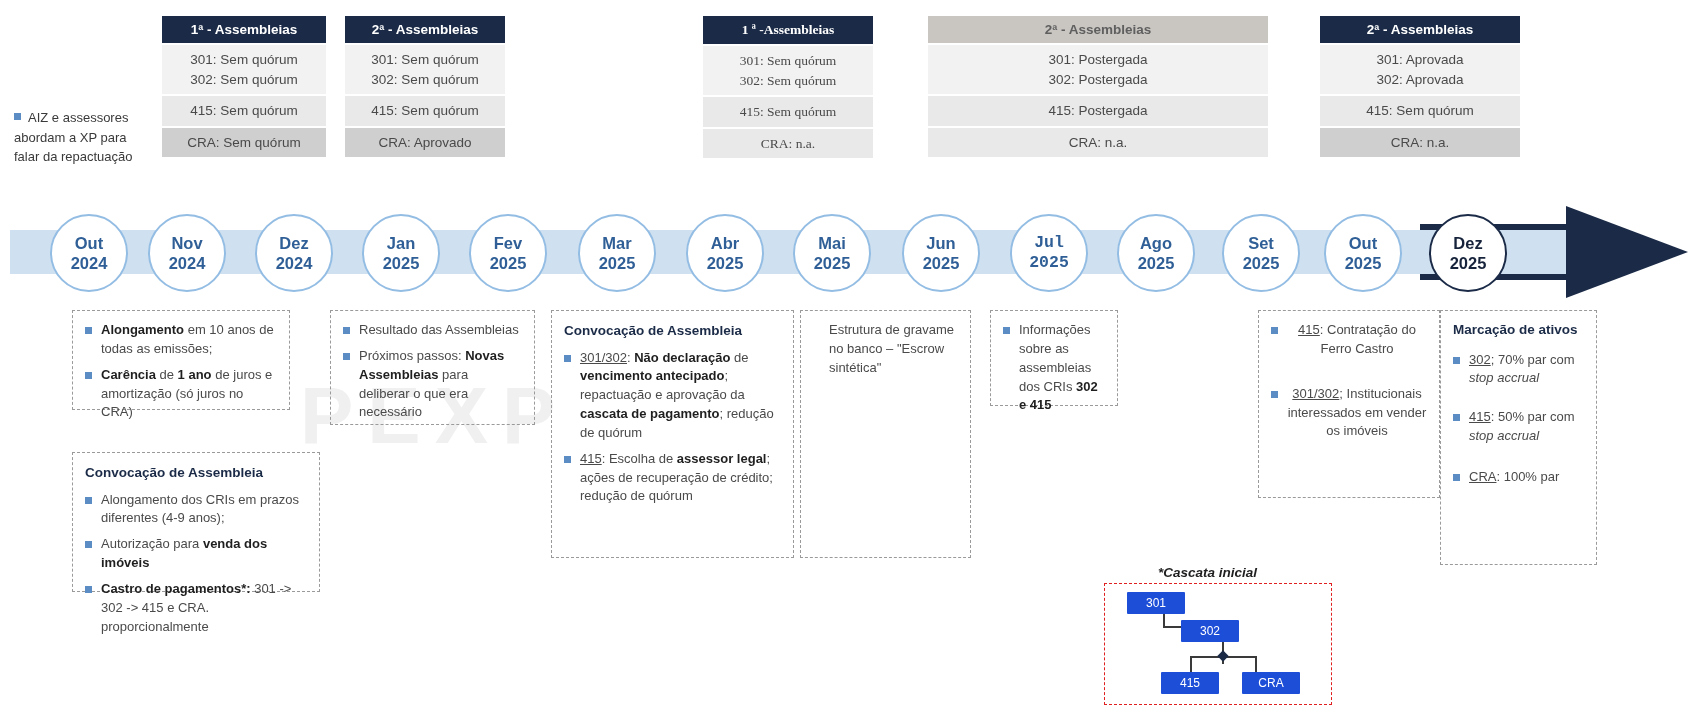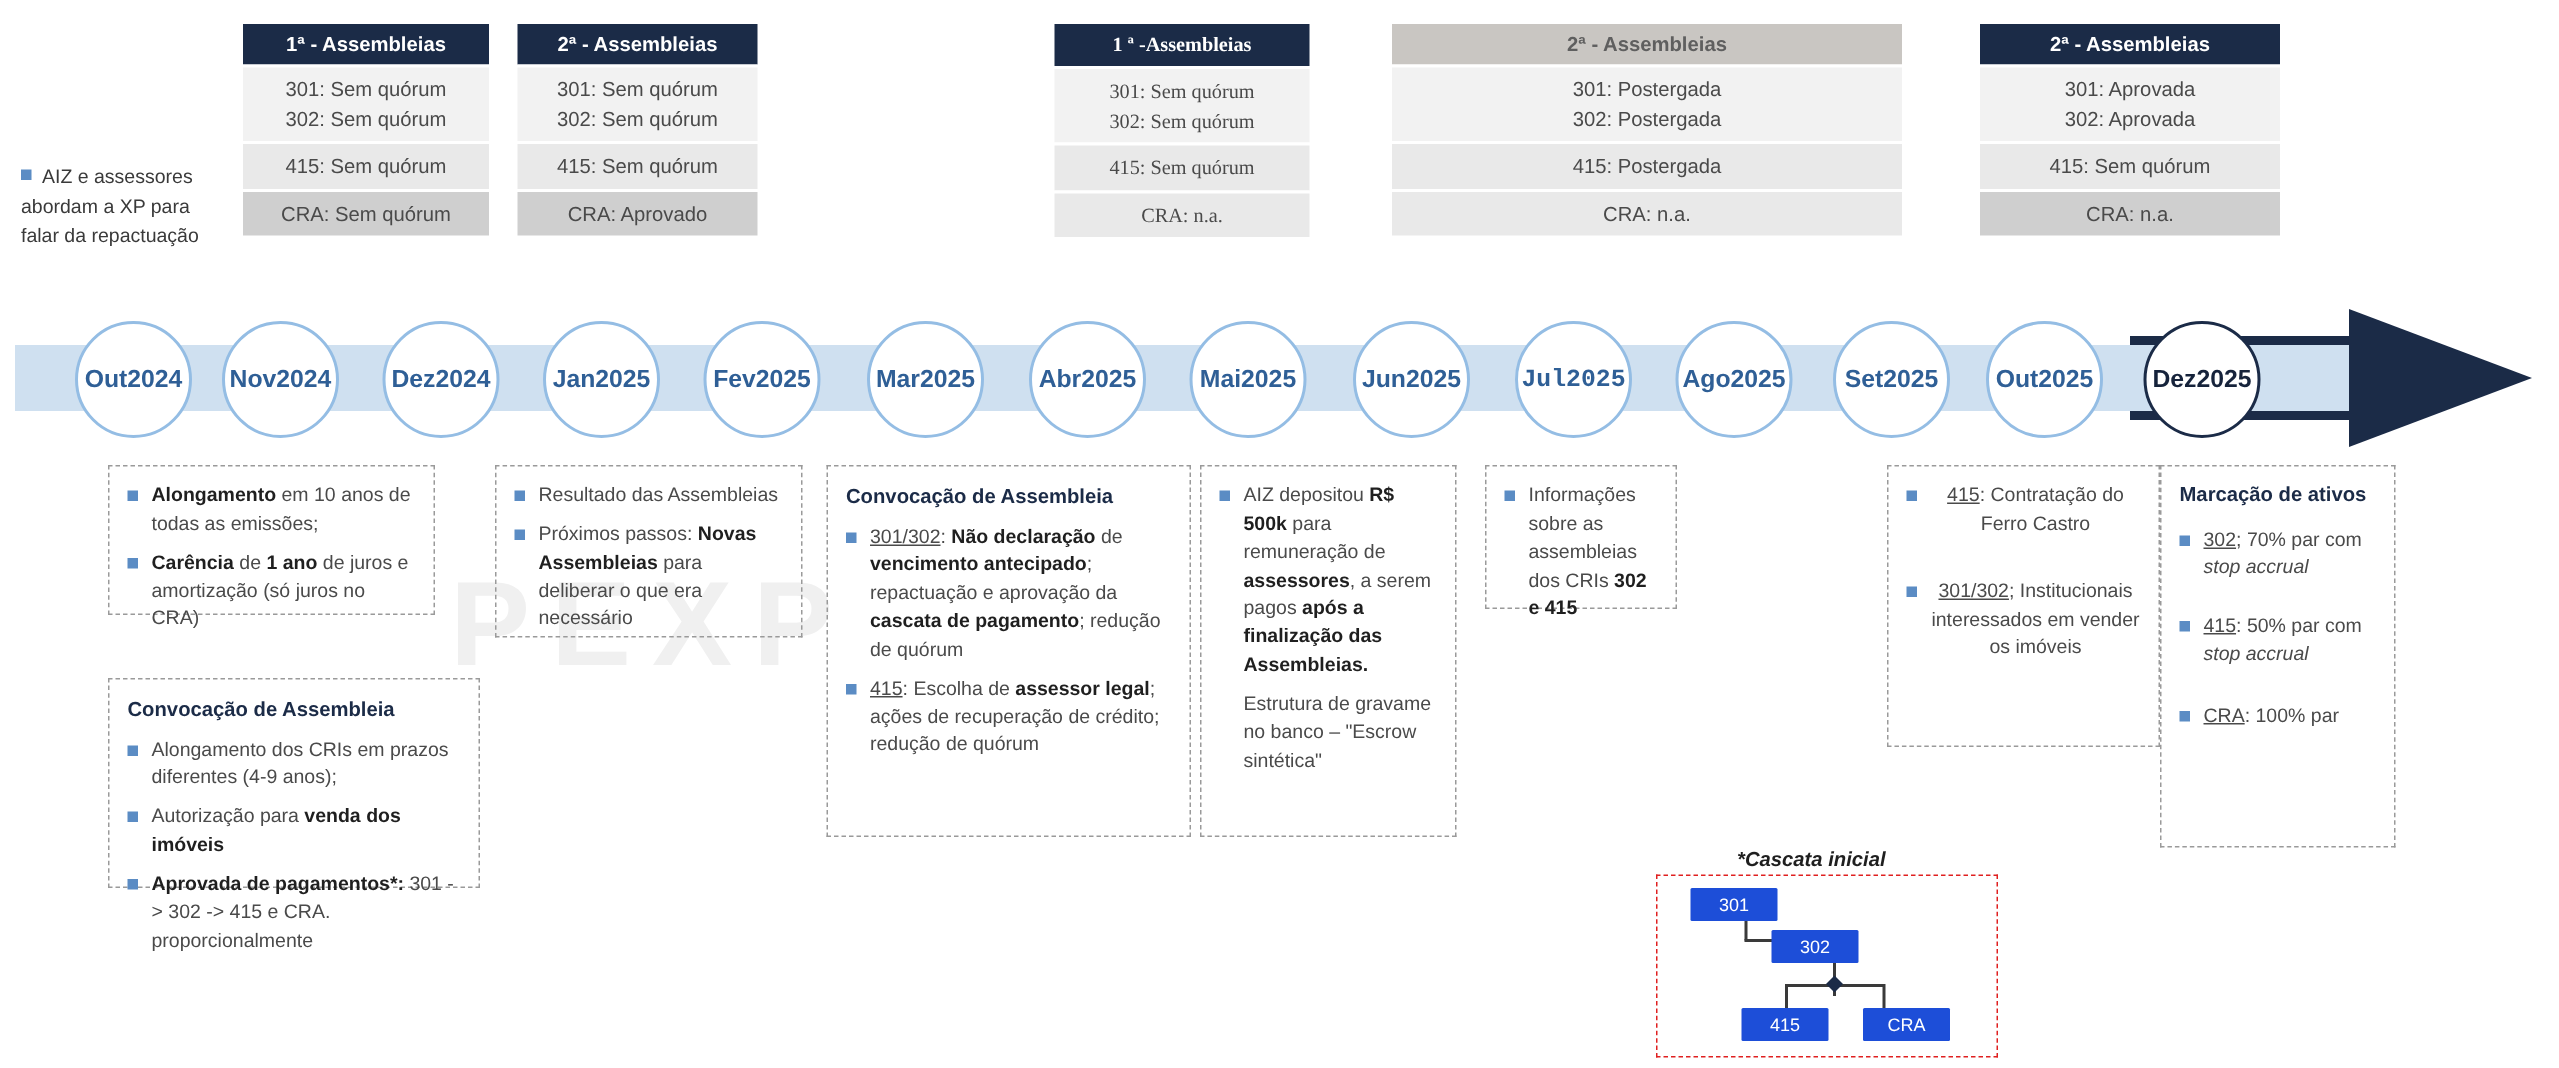--- a/index.html
+++ b/index.html
@@ -104,21 +104,21 @@
   .tnode {
     position: absolute;
     width: 78px; height: 78px;
     border-radius: 50%;
     background: #ffffff;
     border: 2.5px solid #94bde4;
     color: #2f5f96;
     font-size: 16.5px;
     font-weight: bold;
     display: flex;
-    flex-direction: row;
+    flex-direction: column;
     align-items: center;
     justify-content: center;
     line-height: 1.22;
     z-index: 4;
     top: 214px;
   }
   .tnode.last {
     border-color: #1b2b47;
     color: #16233b;
   }
@@ -345,37 +345,36 @@
 <div class="dbox" style="left:551px; top:310px; width:243px; height:248px;">
   <div class="title">Convocação de Assembleia</div>
   <ul>
     <li><u>301/302</u>: <b>Não declaração</b> de <b>vencimento antecipado</b>; repactuação e aprovação da <b>cascata de pagamento</b>; redução de quórum</li>
     <li style="margin-top:0"><u>415</u>: Escolha de <b>assessor legal</b>; ações de recuperação de crédito; redução de quórum</li>
   </ul>
 </div>
 
 <div class="dbox" style="left:800px; top:310px; width:171px; height:248px;">
   <ul>
-    <li>AIZ depositou <b>R$ 500k</b> para remuneração de <b>assessores</b>, a serem pagos <b>após a finalização das Assembleias.</b></li>
     <li class="nb">Estrutura de gravame no banco – "Escrow sintética"</li>
   </ul>
 </div>
 
 <div class="dbox" style="left:990px; top:310px; width:128px; height:96px;">
   <ul>
     <li>Informações sobre as assembleias dos CRIs <b>302 e 415</b></li>
   </ul>
 </div>
 
 <div class="dbox" style="left:72px; top:452px; width:248px; height:140px;">
   <div class="title">Convocação de Assembleia</div>
   <ul>
     <li>Alongamento dos CRIs em prazos diferentes (4-9 anos);</li>
     <li>Autorização para <b>venda dos imóveis</b></li>
-    <li><b>Aprovada de pagamentos*:</b> 301 -&gt; 302 -&gt; 415 e CRA. proporcionalmente</li>
+    <li><b>Castro de pagamentos*:</b> 301 -&gt; 302 -&gt; 415 e CRA. proporcionalmente</li>
   </ul>
 </div>
 
 <div class="dbox" style="left:1258px; top:310px; width:182px; height:188px;text-align:center;">
   <ul>
     <li><u>415</u>: Contratação do Ferro Castro</li>
     <li style="margin-top:26px"><u>301/302</u>; Institucionais interessados em vender os imóveis</li>
   </ul>
 </div>
 

